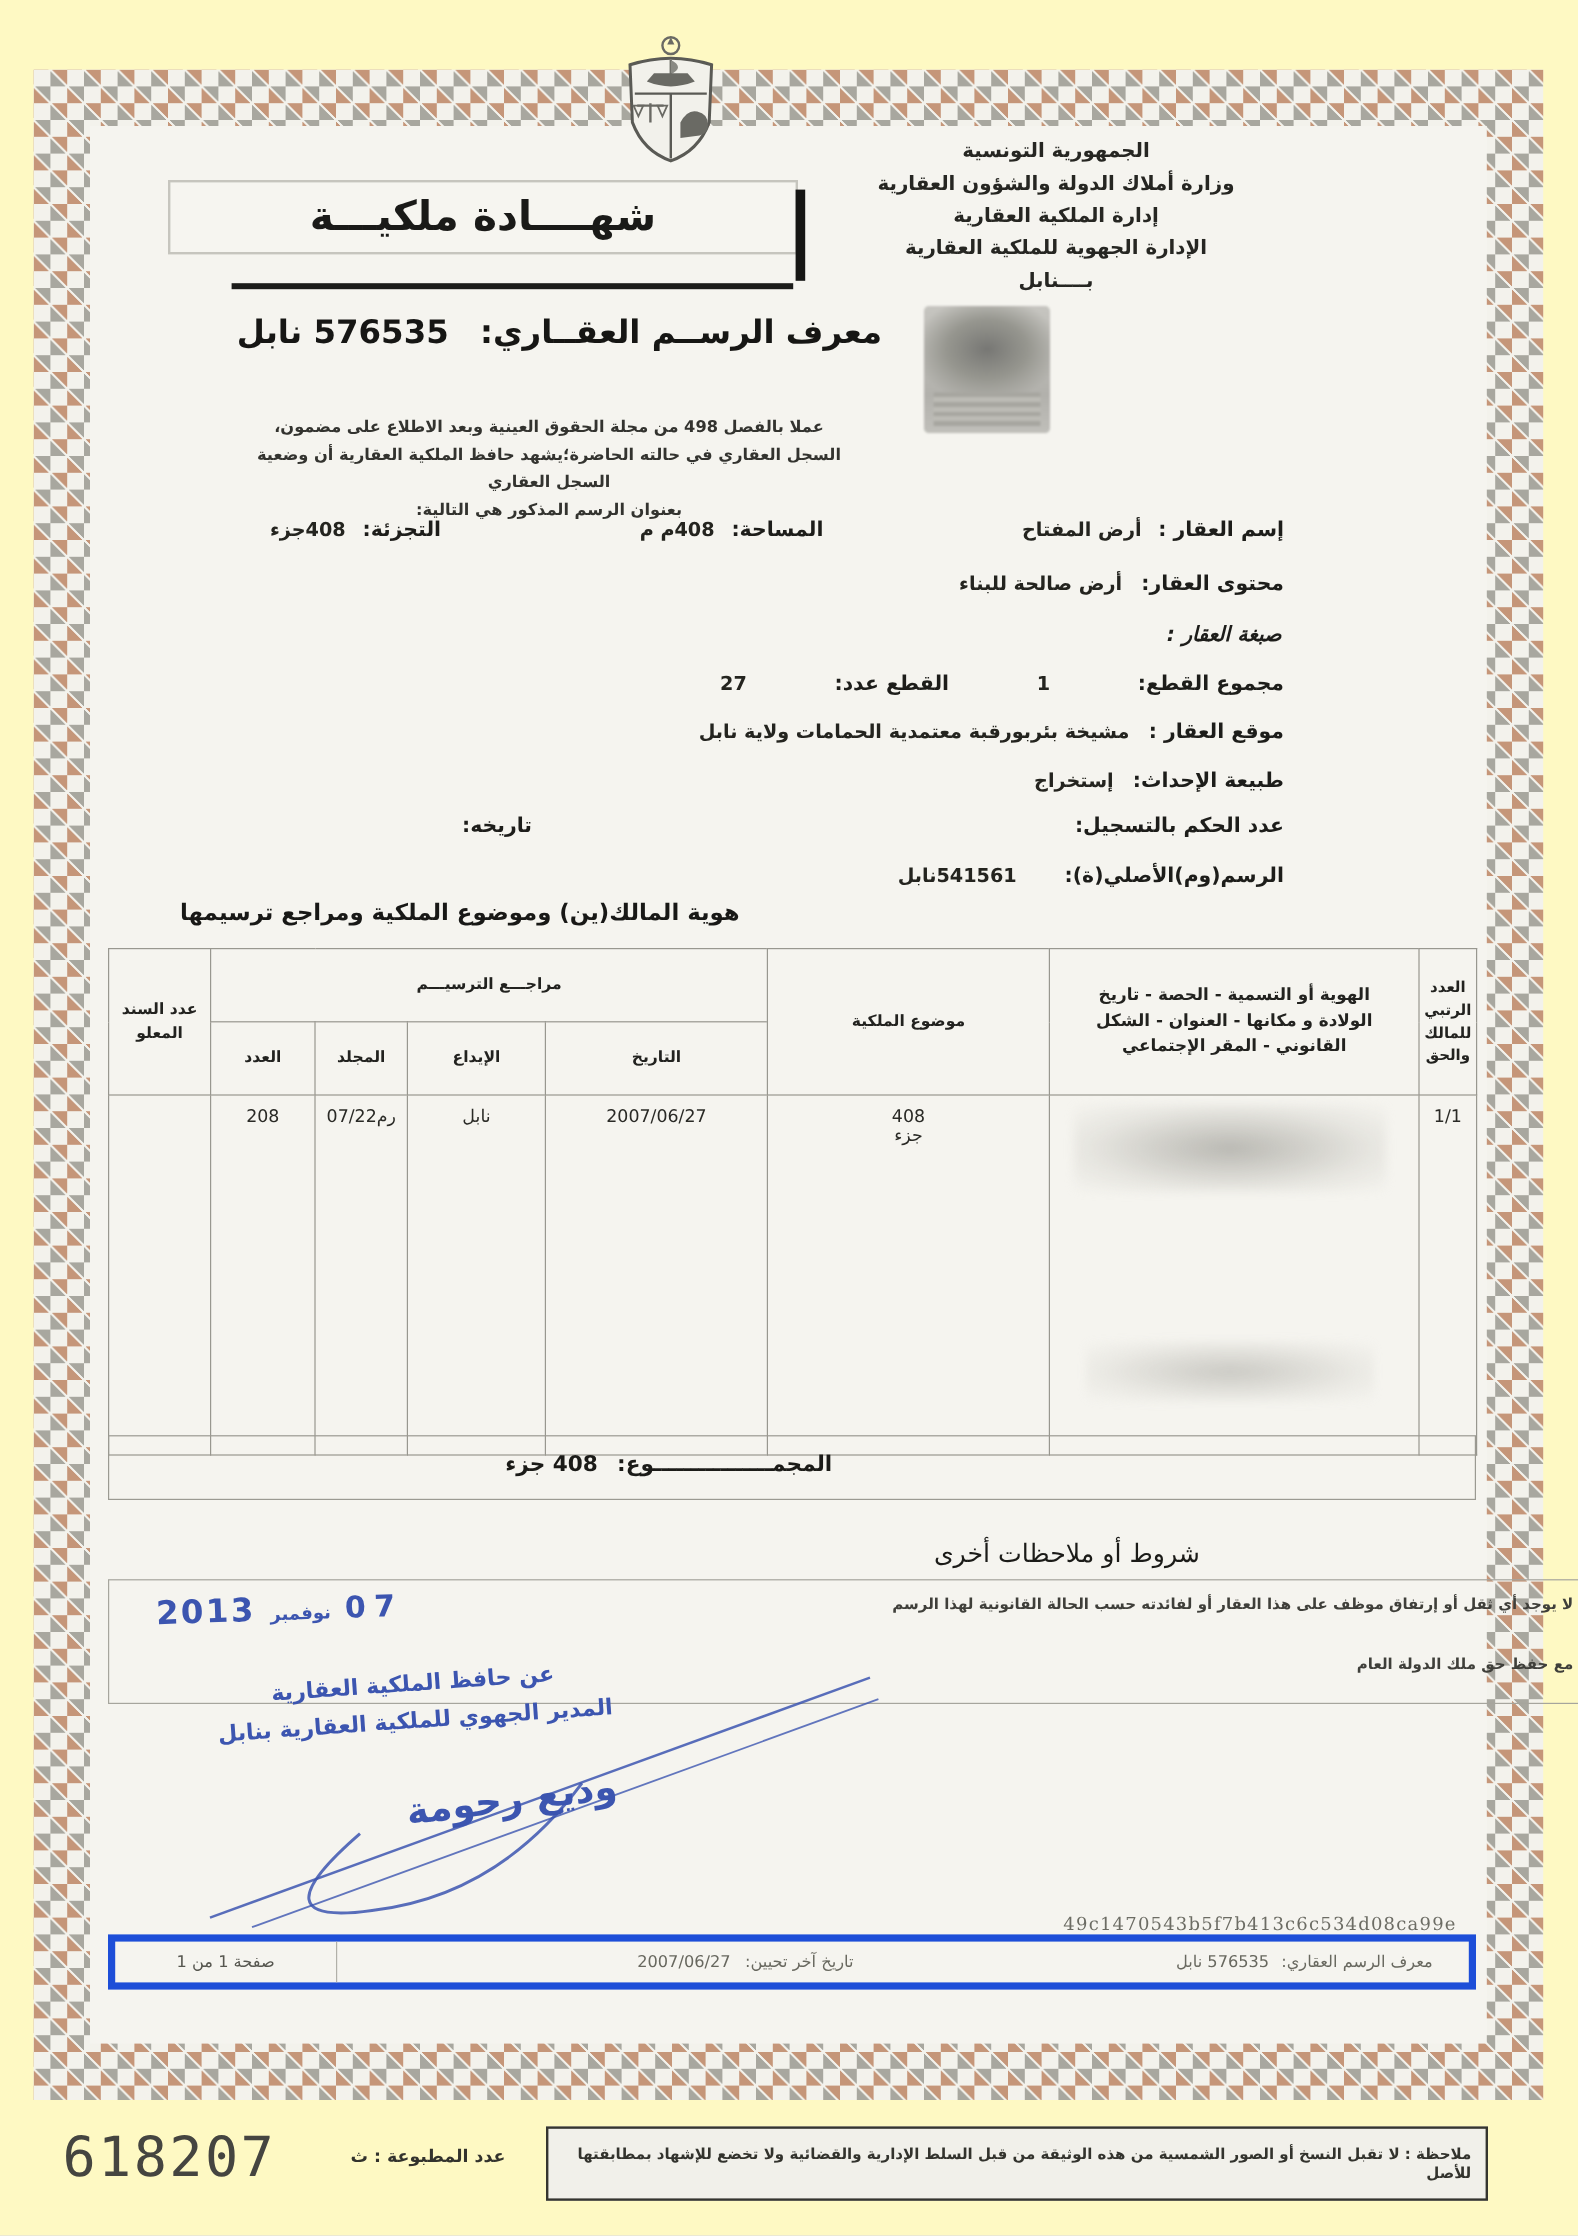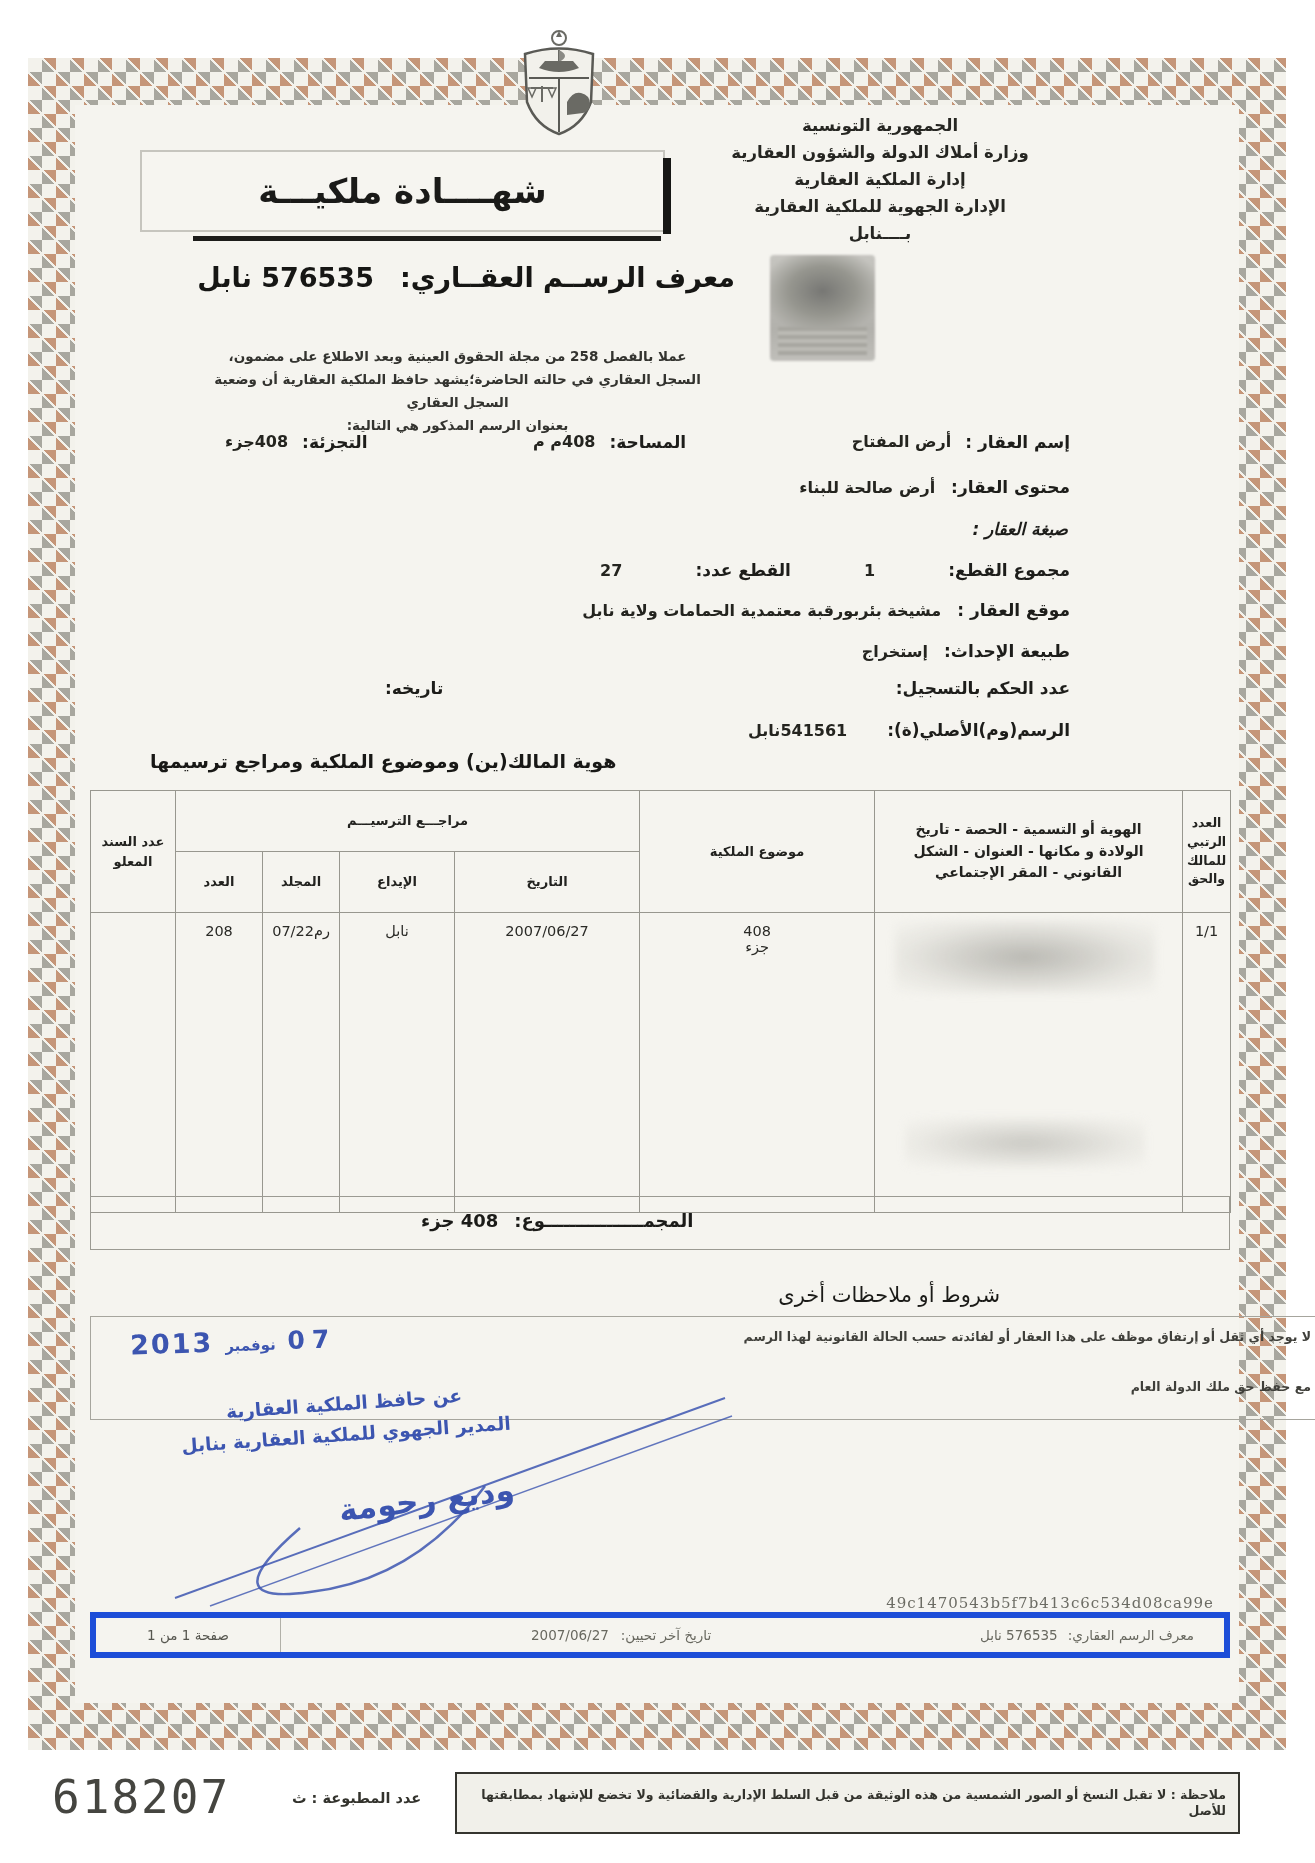--- a/index.html
+++ b/index.html
@@ -1,38 +1,38 @@
 <!DOCTYPE html>
 <html><head>
 <meta charset="utf-8">
 <style>
   *{box-sizing:border-box;margin:0;padding:0;}
   body{margin:0;background:#d8d6d0;font-family:"DejaVu Sans",sans-serif;}
-  .page{position:relative;width:1315px;height:1863px;background:#ffffff;overflow:hidden;color:#1e1e1c;}
+  .page{position:relative;width:1315px;height:1863px;background:#fef9c3;overflow:hidden;color:#1e1e1c;}
 
   
   .frame{position:absolute;left:28px;top:58px;width:1258px;height:1692px;
     background-color:#f3f2ec;
     background-image:
       linear-gradient(45deg,#c59679 23%,transparent 23%,transparent 77%,#c59679 77%),
       linear-gradient(45deg,#a8a79f 23%,transparent 23%,transparent 77%,#a8a79f 77%);
     background-size:28px 28px;background-position:0 0,14px 14px;}
   .inner{position:absolute;left:47px;top:47px;right:47px;bottom:47px;background:#f5f4ef;}
 
   .abs{position:absolute;}
 
   
   .arms{left:515px;top:26px;width:88px;height:112px;}
 
   
   .gov{left:680px;top:112px;width:400px;text-align:center;direction:rtl;
        font-weight:bold;font-size:16.5px;line-height:27px;color:#262622;}
 
   
-  .titlebox{left:140px;top:150px;width:525px;height:82px;border:2px solid #c6c5be;
+  .titlebox{left:140px;top:150px;width:525px;height:62px;border:2px solid #c6c5be;
             display:flex;align-items:center;justify-content:center;background:#f6f5f0;}
   .titlebox span{font-size:34px;font-weight:bold;color:#1a1a18;letter-spacing:1px;}
   .title-underline{left:193px;top:236px;width:468px;height:5px;background:#1c1c1a;}
   .title-sidebar{left:663px;top:158px;width:8px;height:76px;background:#161614;}
 
   
   .propid{left:195px;top:262px;width:540px;display:flex;direction:rtl;gap:26px;
           font-size:27px;font-weight:bold;color:#161614;}
 
   
@@ -162,21 +162,21 @@
   <div class="propid abs">
     <span>معرف الرســم العقــاري:</span>
     <span>576535 نابل</span>
   </div>
 
   <div class="seal abs">
     <div class="base"></div>
   </div>
 
   <div class="intro abs">
-    <div>عملا بالفصل 258 من مجلة الحقوق العينية وبعد الاطلاع على مضمون،</div>
+    <div>عملا بالفصل 498 من مجلة الحقوق العينية وبعد الاطلاع على مضمون،</div>
     <div>السجل العقاري في حالته الحاضرة؛يشهد حافظ الملكية العقارية أن وضعية السجل العقاري</div>
     <div>بعنوان الرسم المذكور هي التالية:</div>
   </div>
 
   <div class="f between" style="left:225px;top:432px;width:845px;">
     <span style="display:flex;gap:14px;direction:rtl;">
       <span>إسم العقار :</span>
       <span class="val">أرض المفتاح</span>
     </span>
     <span style="display:flex;gap:14px;direction:rtl;">

